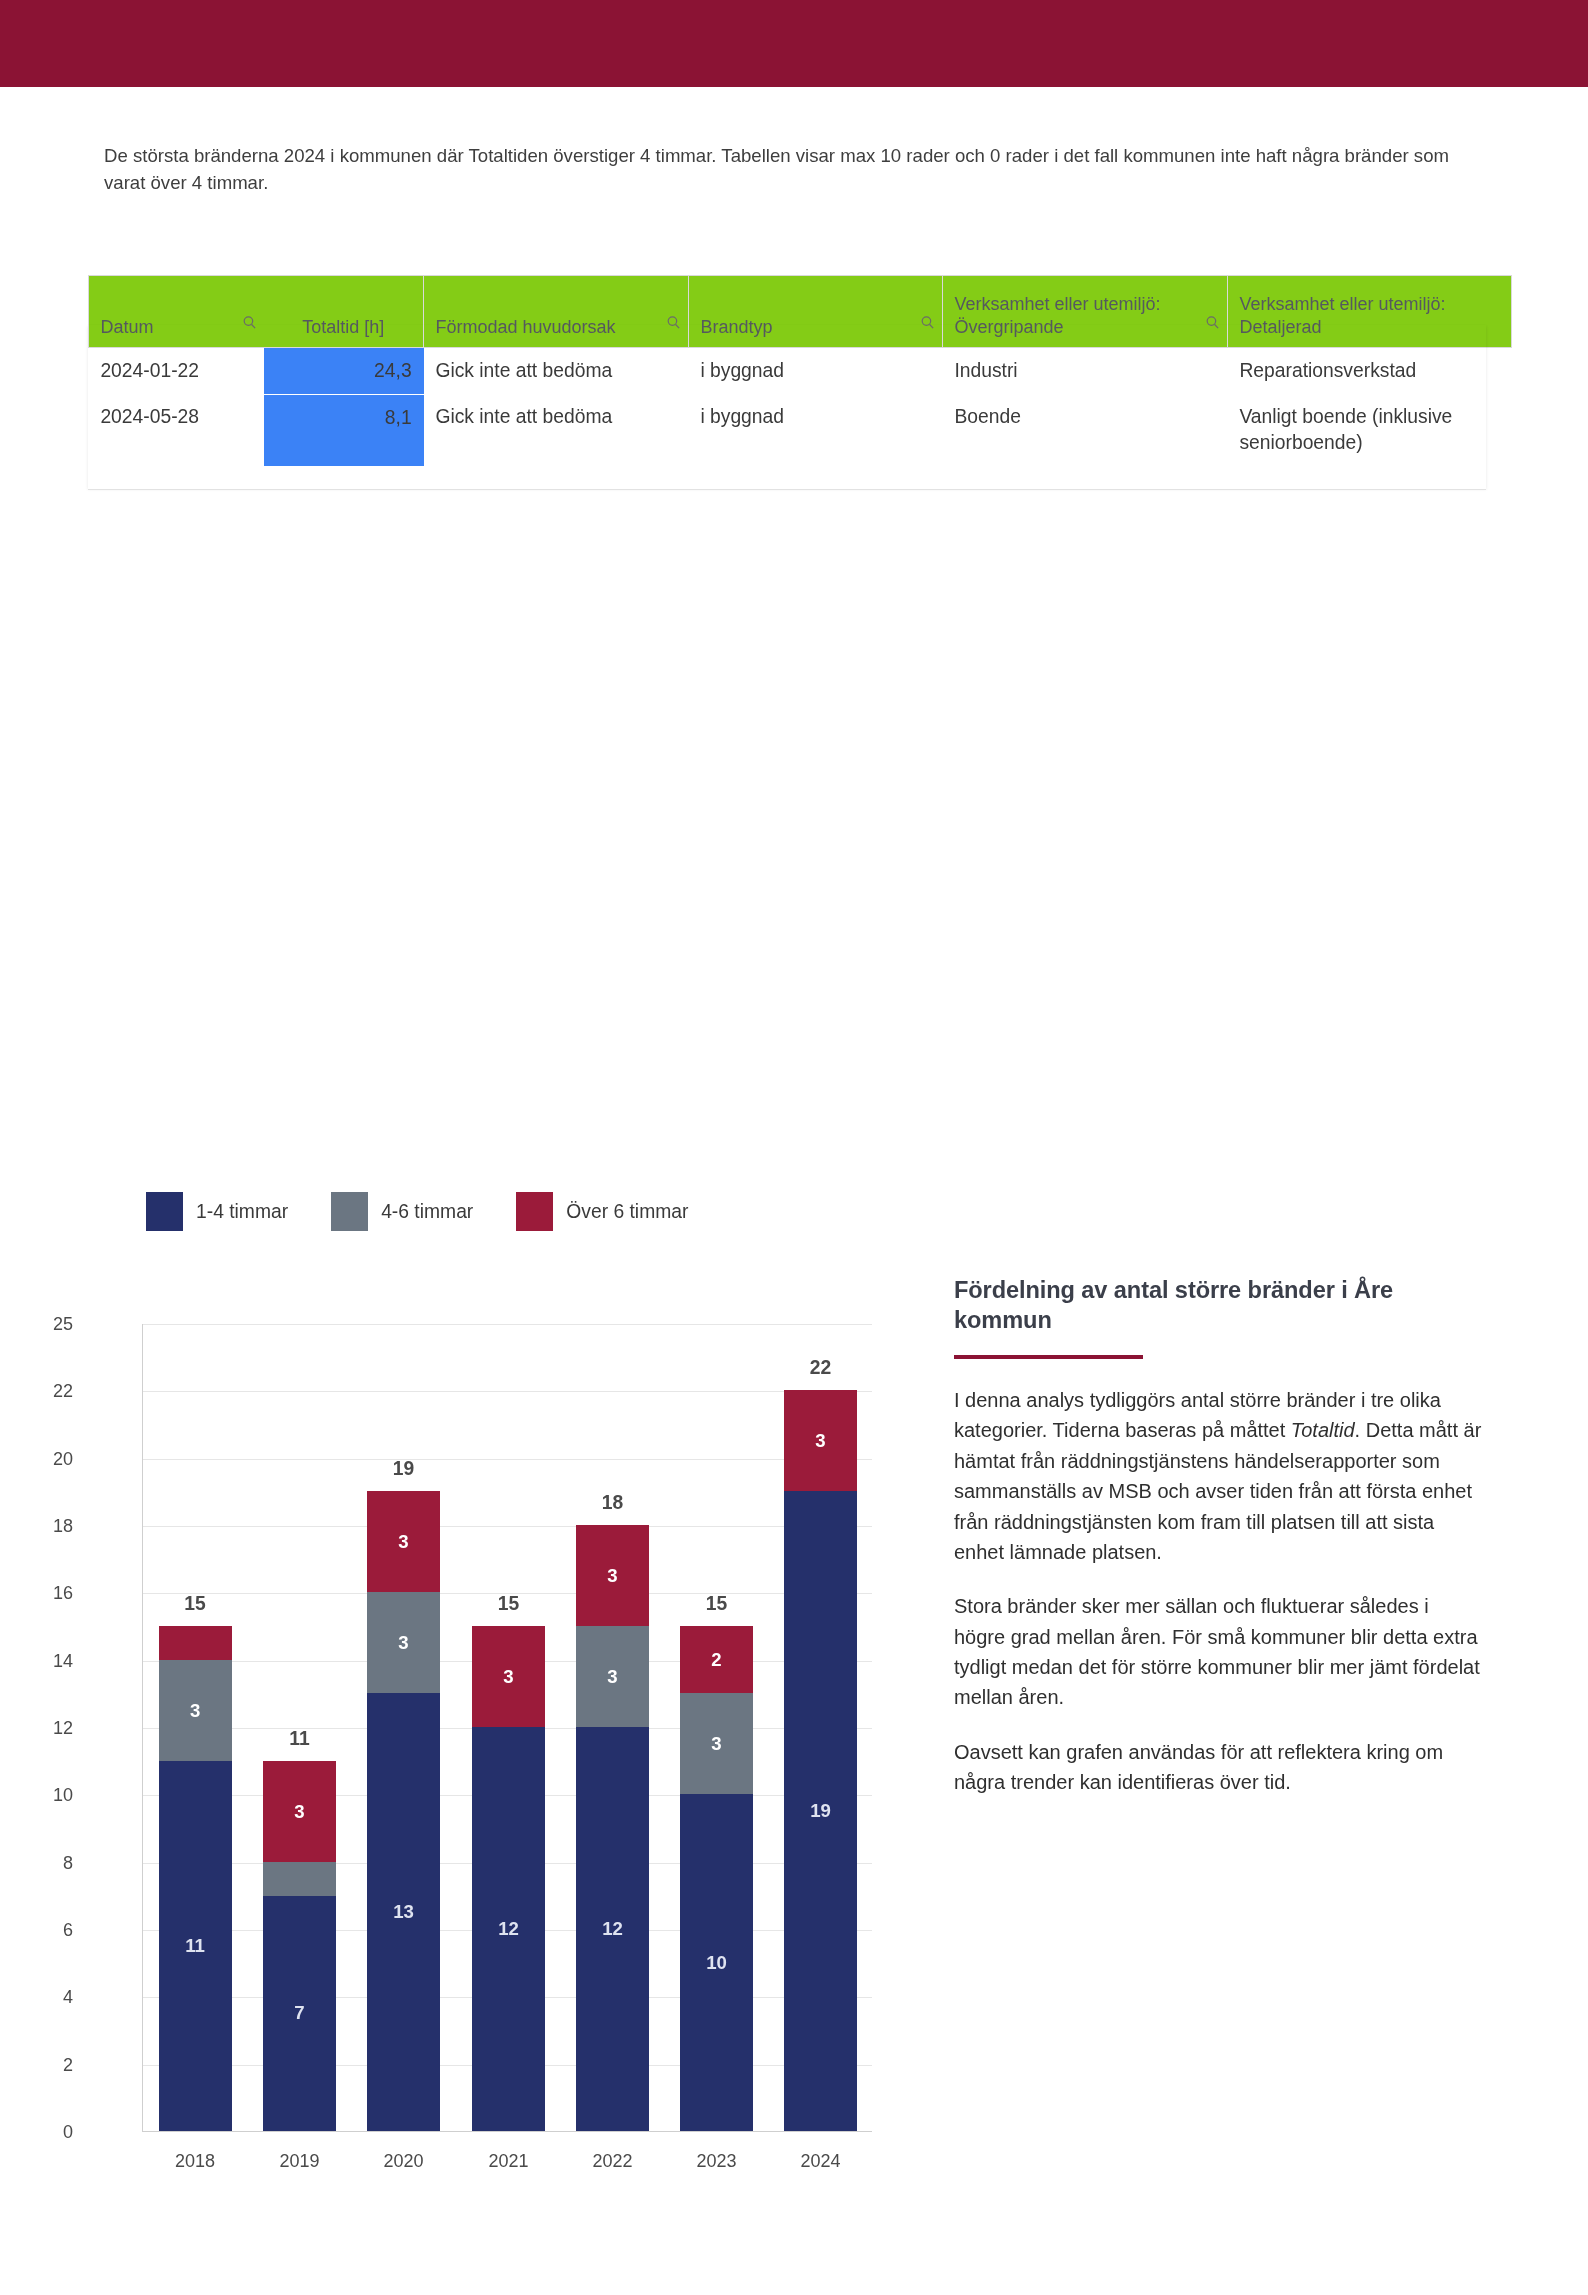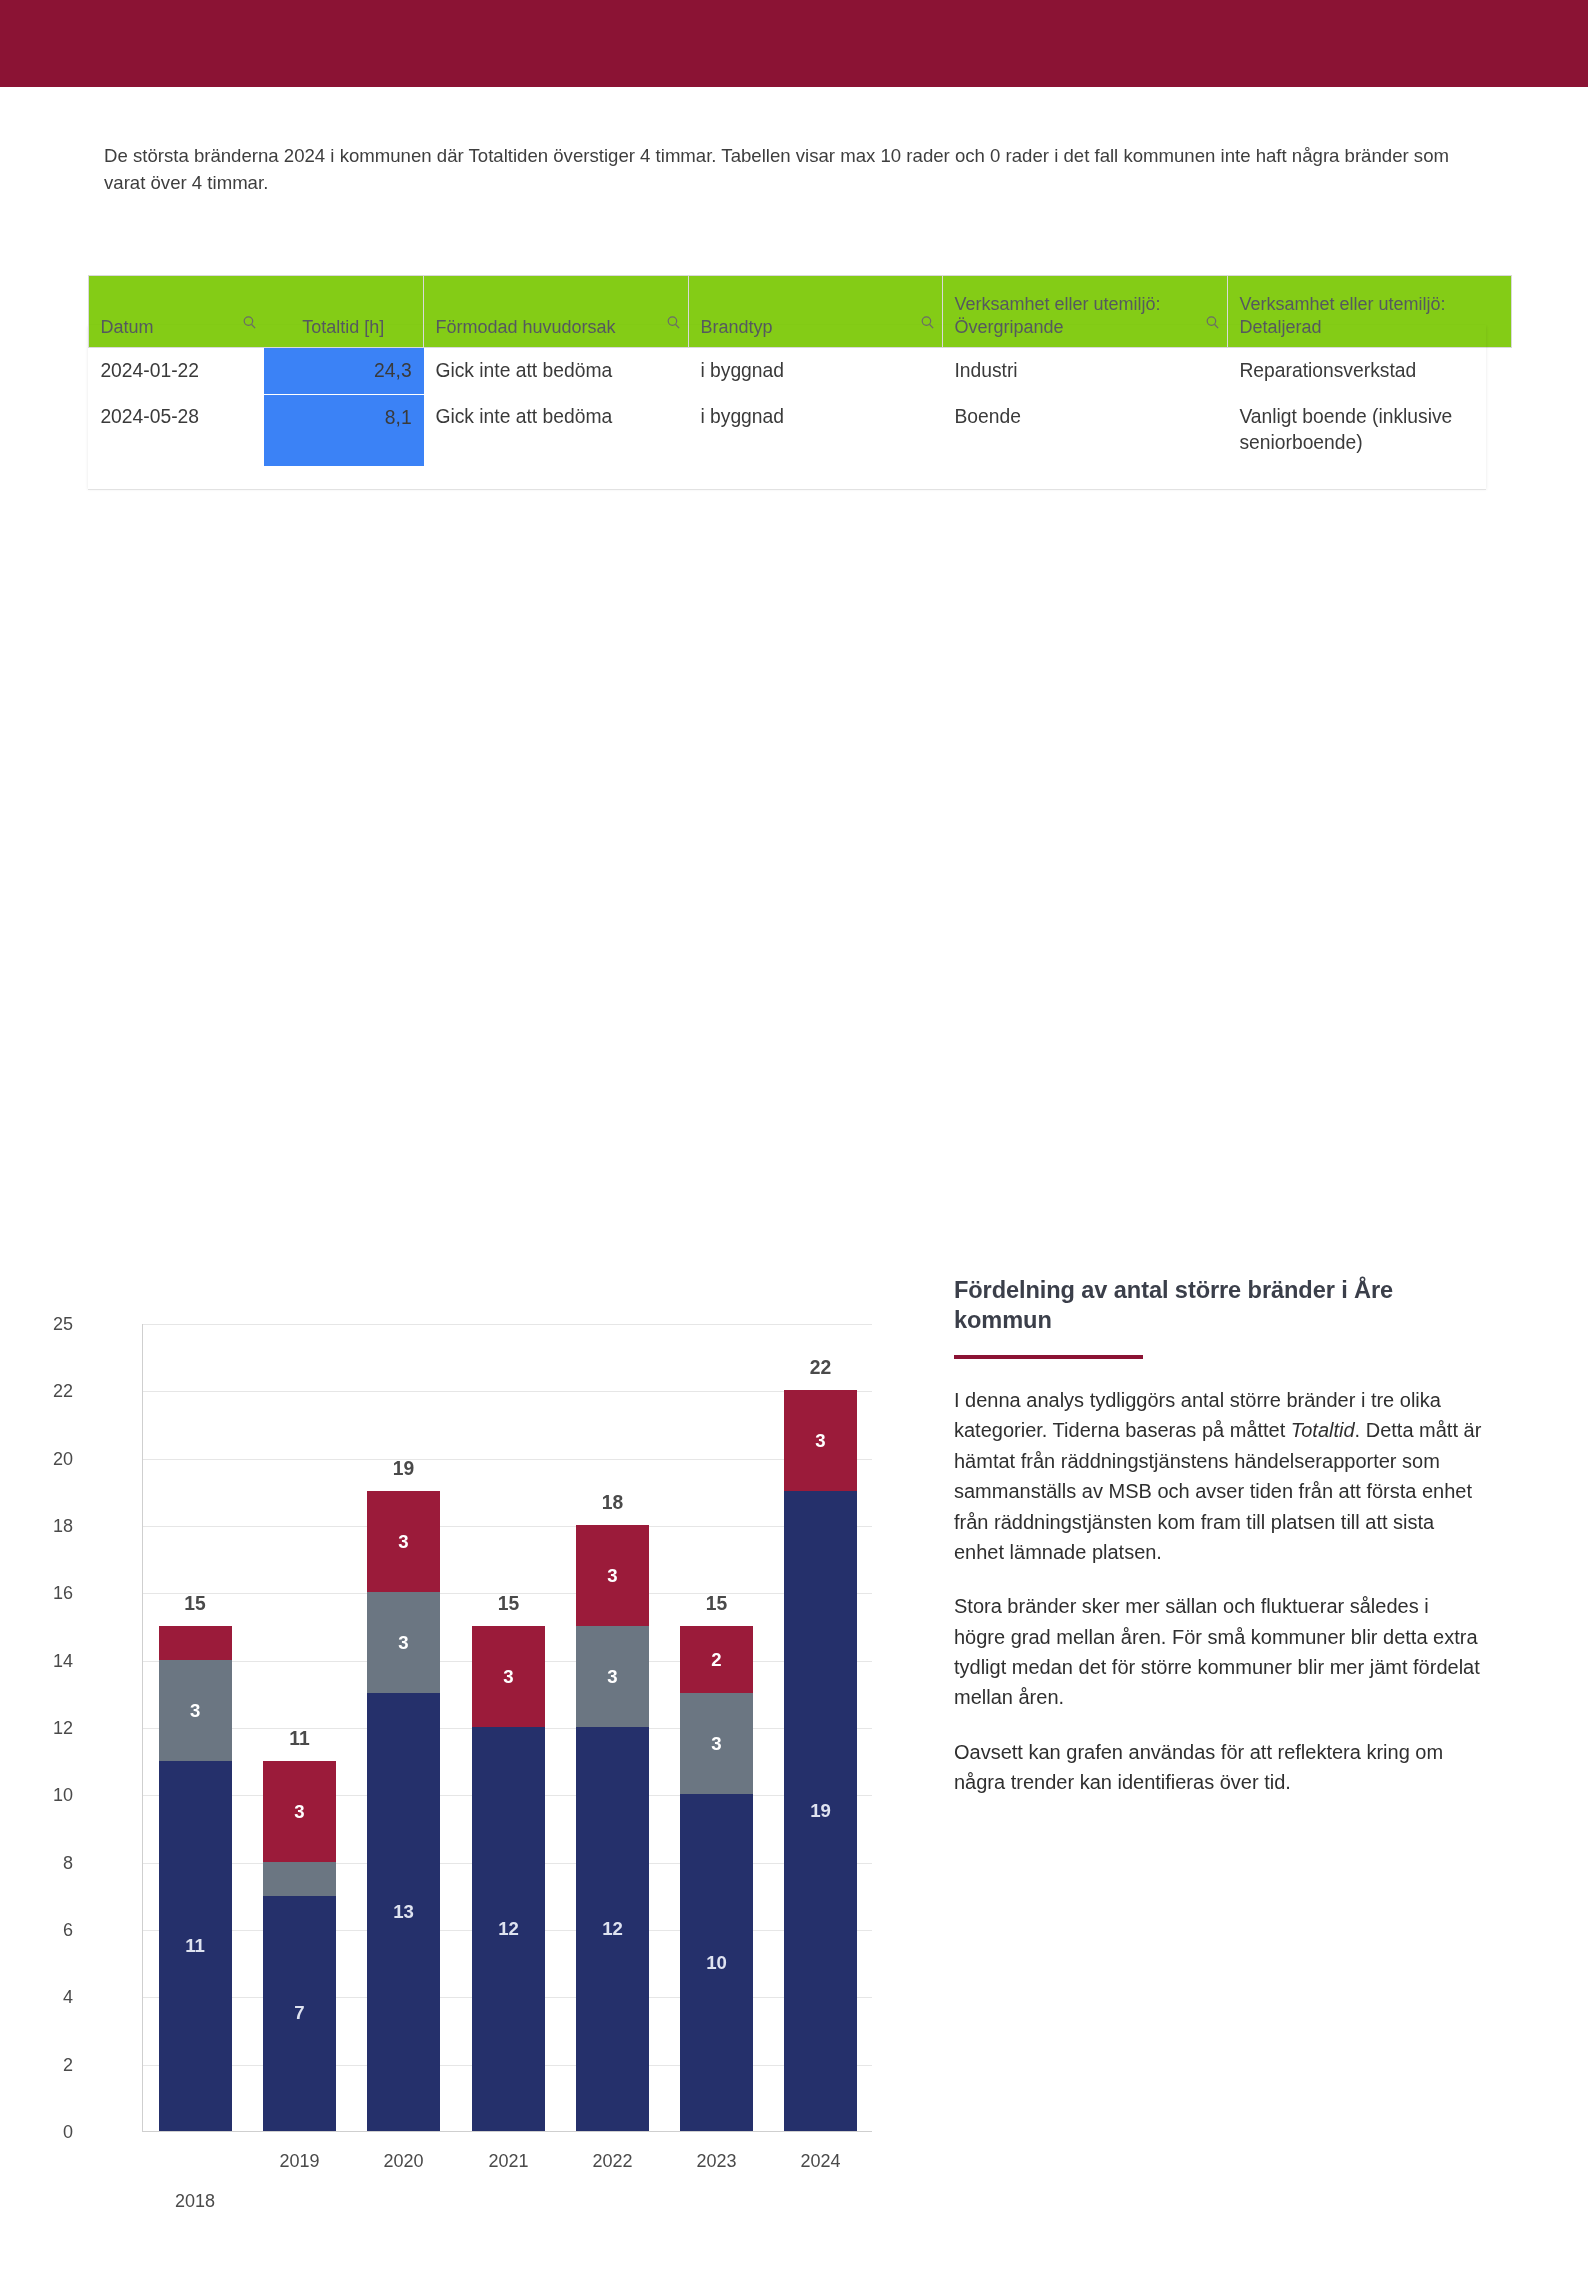--- a/index.html
+++ b/index.html
@@ -209,20 +209,34 @@
           <td colspan="2">i byggnad</td>
           <td colspan="2">Boende</td>
           <td>Vanligt boende (inklusive seniorboende)</td>
         </tr>
       </tbody>
     </table>
   </div>
   <div class="tbl-shadow"></div>
   <div class="tbl-bottom-line"></div>
 
+  <div class="legend">
+    <div class="lg-item">
+      <span class="lg-sw" style="background:#25306B"></span>
+      <span class="lg-label">1-4 timmar</span>
+    </div>
+    <div class="lg-item">
+      <span class="lg-sw" style="background:#6B7682"></span>
+      <span class="lg-label">4-6 timmar</span>
+    </div>
+    <div class="lg-item">
+      <span class="lg-sw" style="background:#9B1B3A"></span>
+      <span class="lg-label">Över 6 timmar</span>
+    </div>
+  </div>
 
   <div class="chart">
     <div class="plot" id="plot">
         <div class="ytick" style="top: 808px;">0</div>
         <div class="gridline" style="top: 741px;"></div>
         <div class="ytick" style="top: 741px;">2</div>
         <div class="gridline" style="top: 673px;"></div>
         <div class="ytick" style="top: 673px;">4</div>
         <div class="gridline" style="top: 606px;"></div>
         <div class="ytick" style="top: 606px;">6</div>
@@ -247,21 +261,21 @@
         <div class="bar-group" style="left: 15.6px; width: 73px; height: 808px;">
           <div class="seg s-navy" style="top: 438px; height: 370px;">
             <span>11</span>
           </div>
           <div class="seg s-gray" style="top: 337px; height: 101px;">
             <span>3</span>
           </div>
           <div class="seg s-red" style="top: 303px; height: 34px;"></div>
           <div class="bar-total" style="top: 270px;">15</div>
         </div>
-        <div class="xtick" style="left: 15.6px; width: 73px; top: 867px;">2018</div>
+        <div class="xtick" style="left: 15.6px; width: 73px; top: 827px;">2018</div>
         <div class="bar-group" style="left: 120px; width: 73px; height: 808px;">
           <div class="seg s-navy" style="top: 572px; height: 236px;">
             <span>7</span>
           </div>
           <div class="seg s-gray" style="top: 539px; height: 34px;"></div>
           <div class="seg s-red" style="top: 438px; height: 101px;">
             <span>3</span>
           </div>
           <div class="bar-total" style="top: 405px;">11</div>
         </div>

